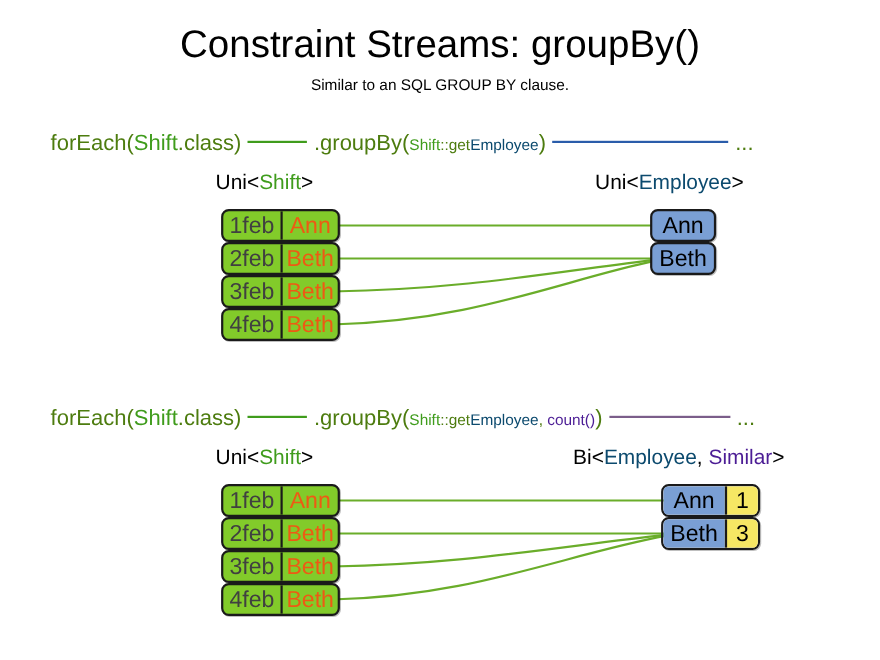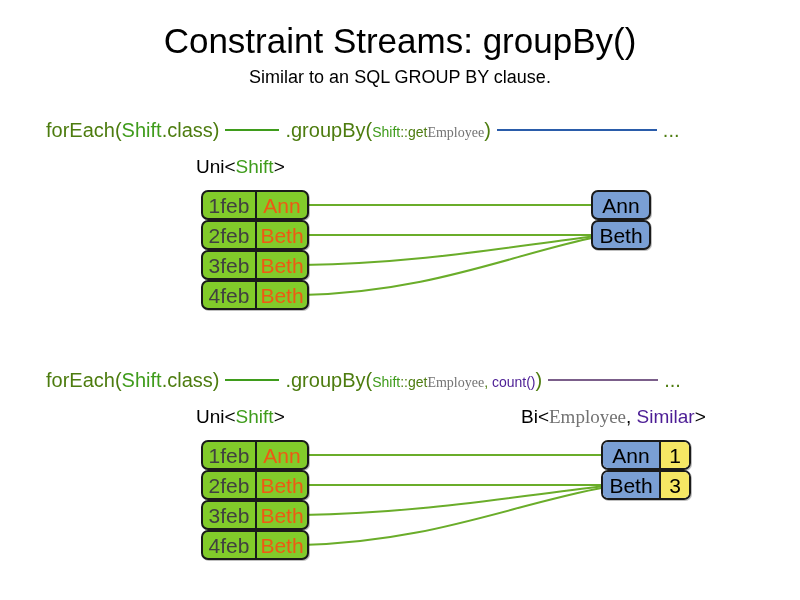--- a/index.html
+++ b/index.html
@@ -32,39 +32,39 @@
     line-height: 42px;
     font-weight: normal;
     color: #000;
     white-space: nowrap;
   }
   #page-subtitle {
     position: absolute;
     left: 0; top: 68px;
     width: 800px;
     text-align: center;
-    font-size: 18px;
+    font-size: 14px;
     line-height: 18px;
     color: #000;
     white-space: nowrap;
   }
 
   
   .code-line {
     position: absolute;
     font-size: 20px;
     line-height: 24px;
     white-space: nowrap;
     color: #000;
   }
   .code-line .sm {
     font-size: 14px;
   }
   .tok-class   { color: #3f9c1c; }
-  .tok-type    { color: #737373; font-family: Liberation Serif, serif; }
+  .tok-type    { color: #0c4a6e; }
   .tok-count   { color: #4c1d95; }
   .tok-plain   { color: #4d7c0f; }
 
   .conn-inline {
     display: inline-block;
     vertical-align: middle;
     height: 0;
     border-top: 2px solid #3f9c1c;
     margin: 0 6px;
     position: relative;
@@ -153,20 +153,23 @@
   </svg>
 
   <div class="code-line" style="left:46px; top:118px;">
     <span class="tok-plain">forEach(</span><span class="tok-class">Shift</span><span class="tok-plain">.class)</span><span class="conn-inline" style="width:54px;"></span><span class="tok-plain">.groupBy(</span><span class="sm tok-class">Shift</span><span class="sm tok-plain">::get</span><span class="sm tok-type">Employee</span><span class="tok-plain">)</span><span class="conn-inline blue" style="width:160px;"></span><span class="tok-plain">...</span>
   </div>
 
   <div class="stream-label" style="left:196px; top:155px;">
     <span>Uni&lt;</span><span class="tok-class">Shift</span><span>&gt;</span>
   </div>
 
+  <div class="stream-label" style="left:541px; top:155px;">
+    <span>Uni&lt;</span><span class="tok-type">Employee</span><span>&gt;</span>
+  </div>
 
   <div class="fact shift" style="left:201px; top:190px;">
     <span class="cell date">1feb</span>
     <span class="cell name">Ann</span>
   </div>
   <div class="fact shift" style="left:201px; top:220px;">
     <span class="cell date">2feb</span>
     <span class="cell name">Beth</span>
   </div>
   <div class="fact shift" style="left:201px; top:250px;">

